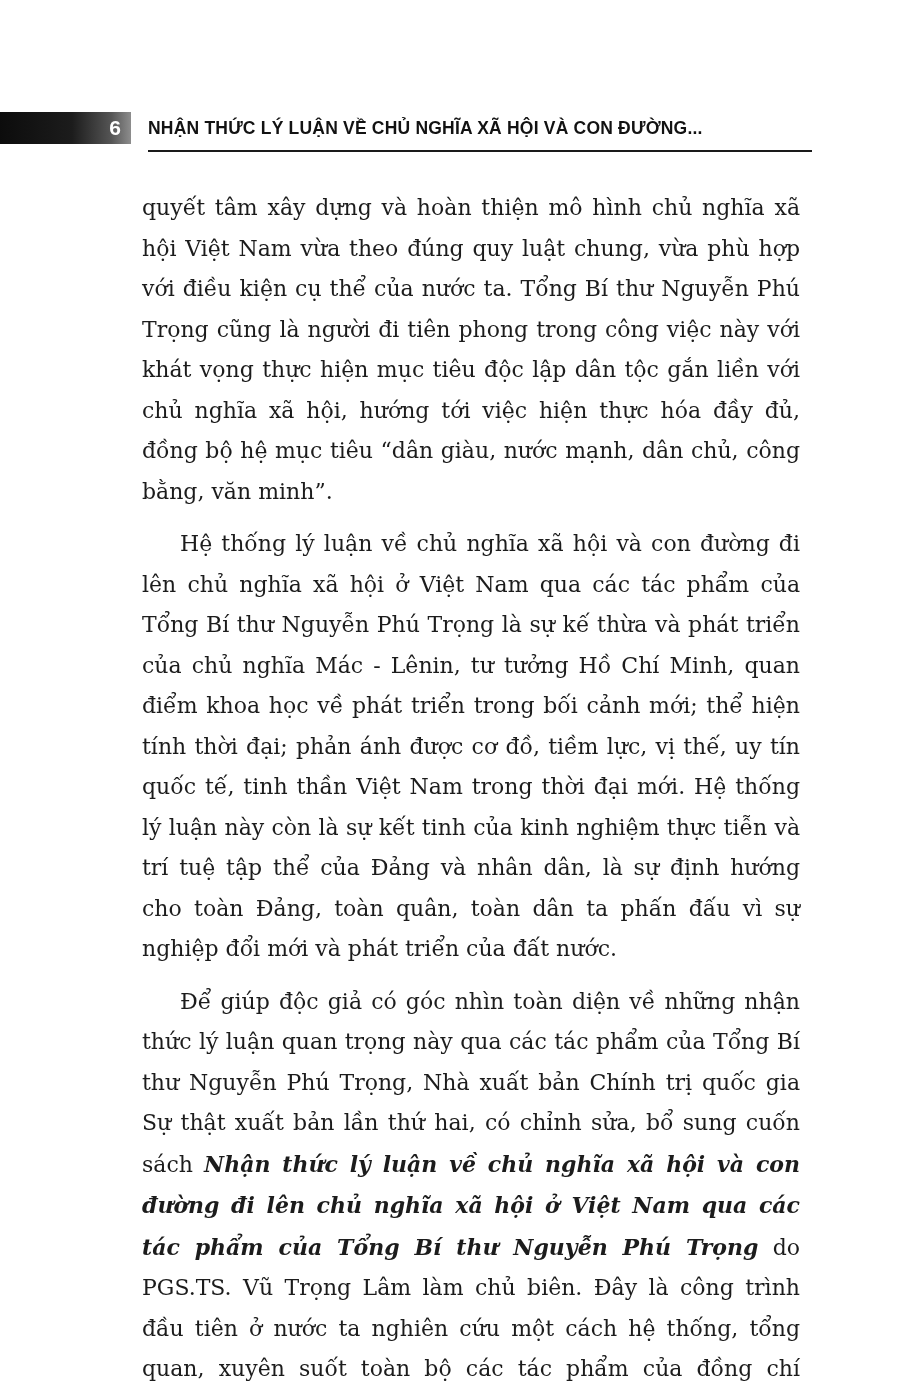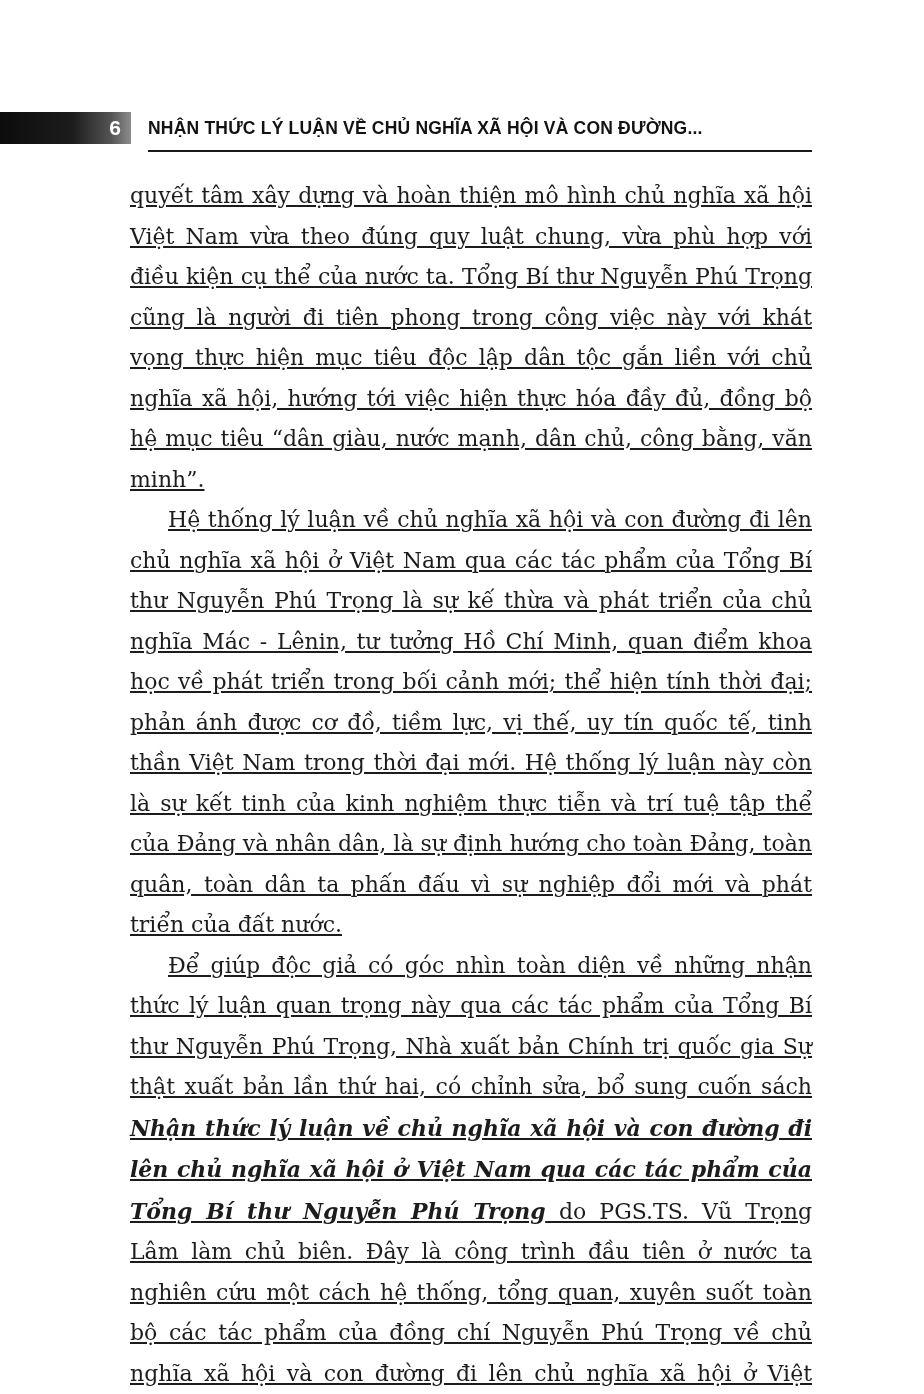--- a/index.html
+++ b/index.html
@@ -64,21 +64,21 @@
   .page-body {
     position: absolute;
     top: 176px;
     left: 130px;
     width: 682px;
     font-size: 22px;
     line-height: 40.5px;
     color: #1c1c1c;
     text-align: justify;
   }
-  .para { margin: 0; text-decoration: underline; }
+  .para { margin: 12px; }
   .para.indent { text-indent: 38px; }
   .book-title-emphasis {
     font-weight: bold;
     font-style: italic;
   }
 </style>
 </head>
 <body>
 
 <div class="page">

